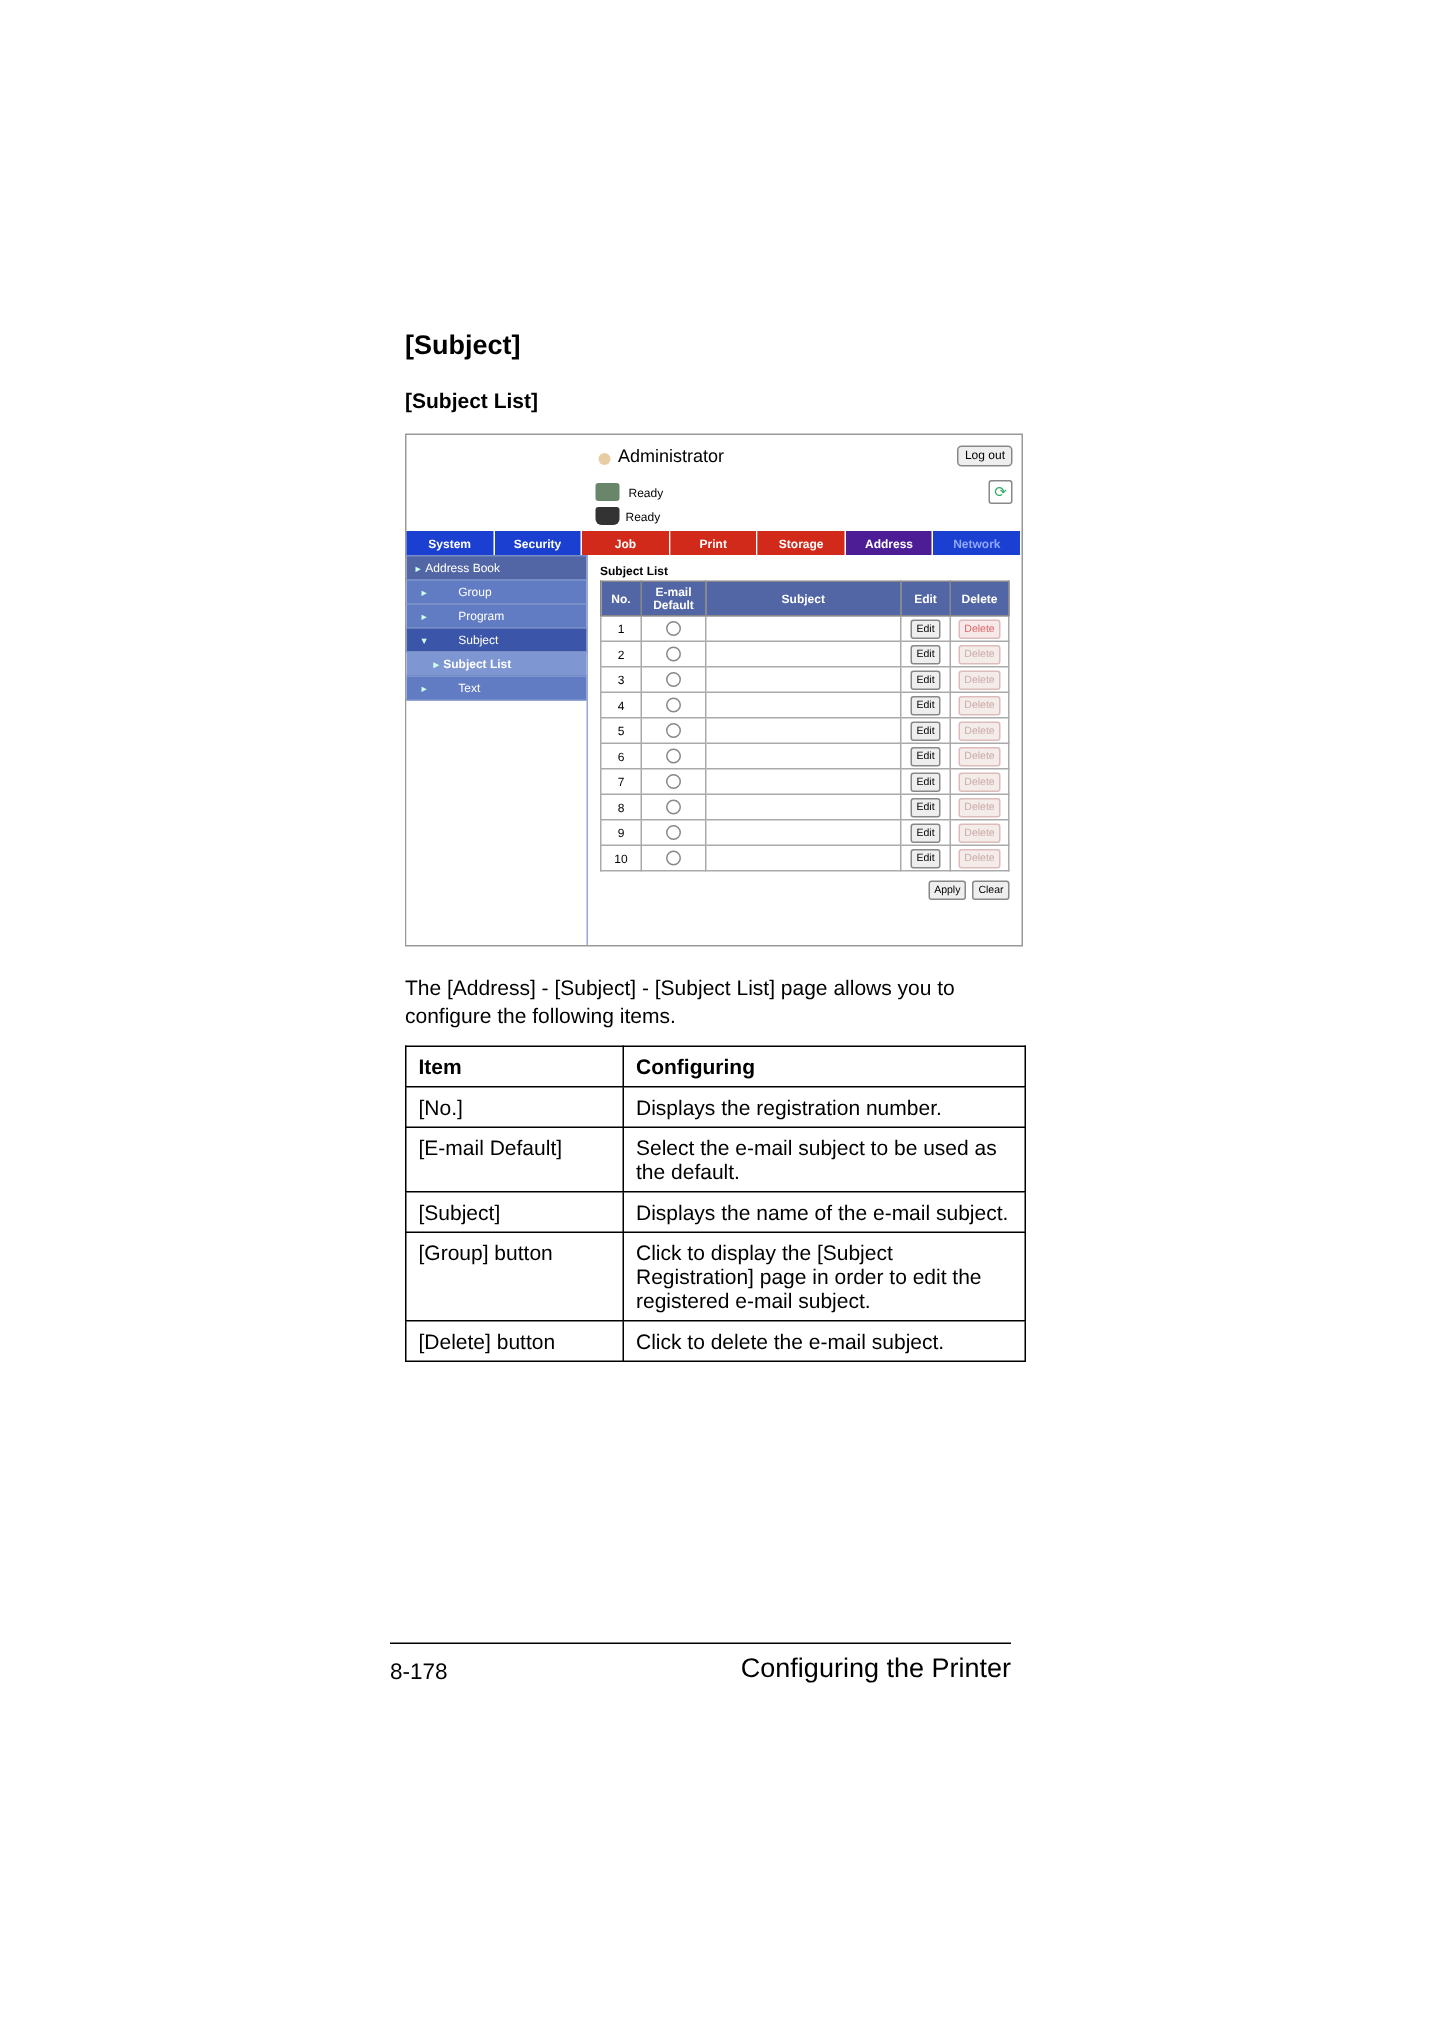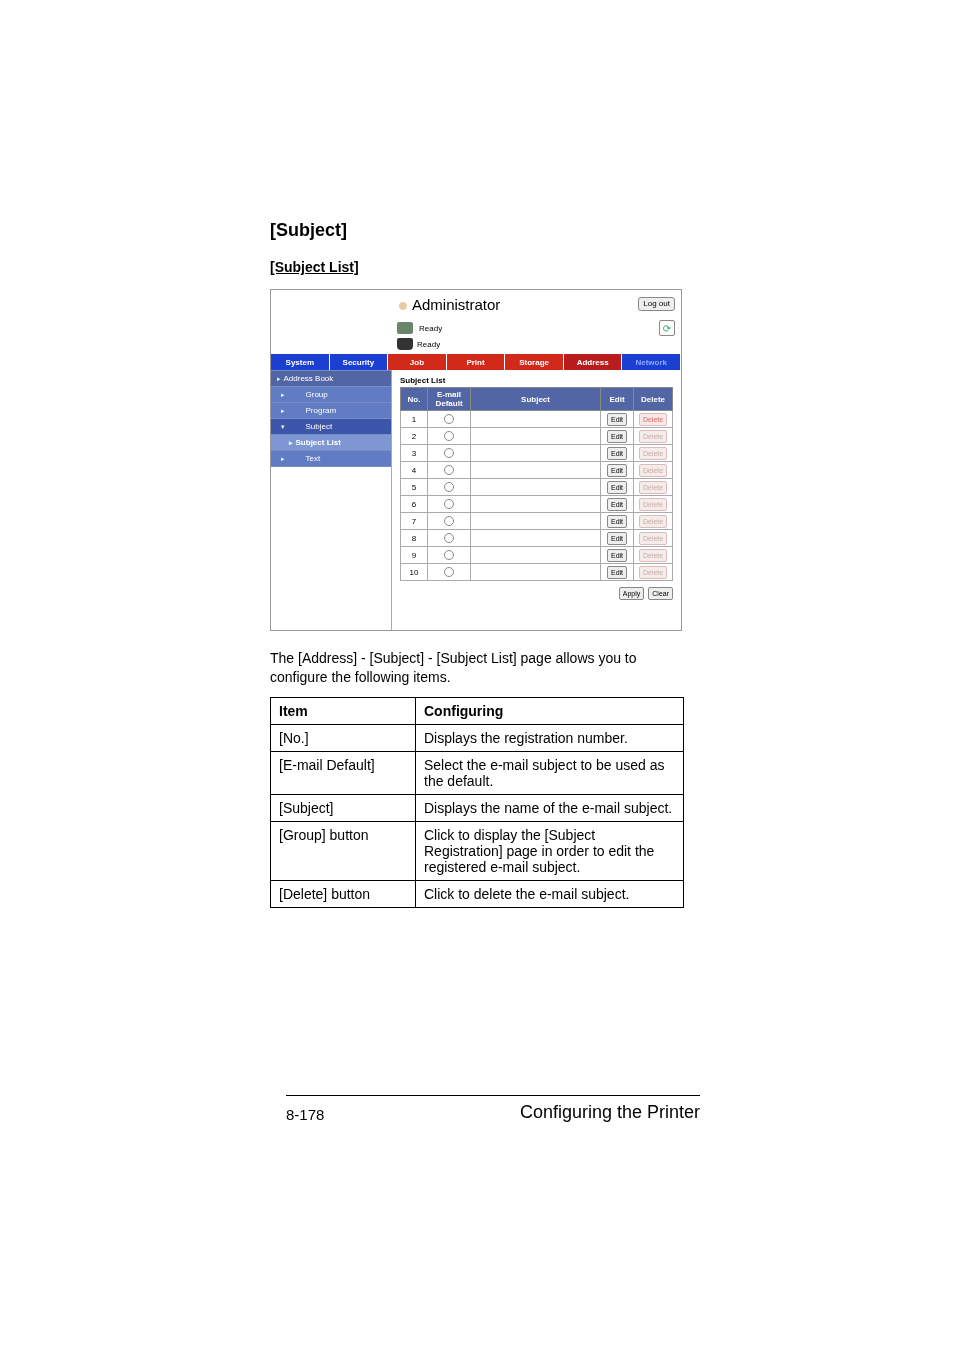--- a/index.html
+++ b/index.html
@@ -17,21 +17,20 @@
   }
   .heading-1 {
     font-size: 18px;
     font-weight: bold;
     margin-bottom: 18px;
   }
   .heading-2 {
     font-size: 14px;
     font-weight: bold;
     margin-bottom: 14px;
-    text-decoration: underline;
   }
   .screenshot-wrap {
     width: 410px;
     margin: 0 0 18px 0;
     border: 1px solid #999;
     background: #fff;
   }
   
   .shot {
     font-size: 8px;
@@ -42,21 +41,21 @@
     padding: 4px 6px;
   }
   .shot-logo {
     width: 120px;
     height: 20px;
   }
   .shot-admin {
     display: flex;
     align-items: center;
     gap: 3px;
-    font-size: 15px;
+    font-size: 12px;
   }
   .shot-admin-icon {
     width:12px;height:12px;
     display:inline-block;
     position:relative;
   }
   .shot-admin-icon::before {
     content:"";
     position:absolute;
     top:4px;left:2px;
@@ -123,21 +122,21 @@
     font-weight:bold;
     color:#fff;
     display:flex;
     align-items:center;
     justify-content:center;
     border-right:1px solid #fff;
     cursor:pointer;
   }
   .tab-blue{background:#1a3fd1;}
   .tab-red{background:#d12a1a;}
-  .tab-red-active{background:#b91c1c;}
+  .tab-red-active{background:#4c1d95;}
   .tab.inactive{color:#8fa7ff;}
   .shot-body {
     display:flex;
     min-height:260px;
   }
   .sidebar {
     width:120px;
     background:#fff;
     border-right:1px solid #9aa7d4;
     display:flex;
@@ -252,21 +251,21 @@
     vertical-align: top;
   }
   .desc-table th {
     font-weight: bold;
     background:#fff;
   }
   .col-item { width: 128px; }
 
   .page-footer {
     position: absolute;
-    left: 286px;
+    left: 260px;
     width: 414px;
     top: 1095px;
     display:flex;
     justify-content:space-between;
     align-items:flex-end;
     font-size:15px;
     border-top:1px solid #000;
     padding-top:6px;
   }
   .page-footer .right {

